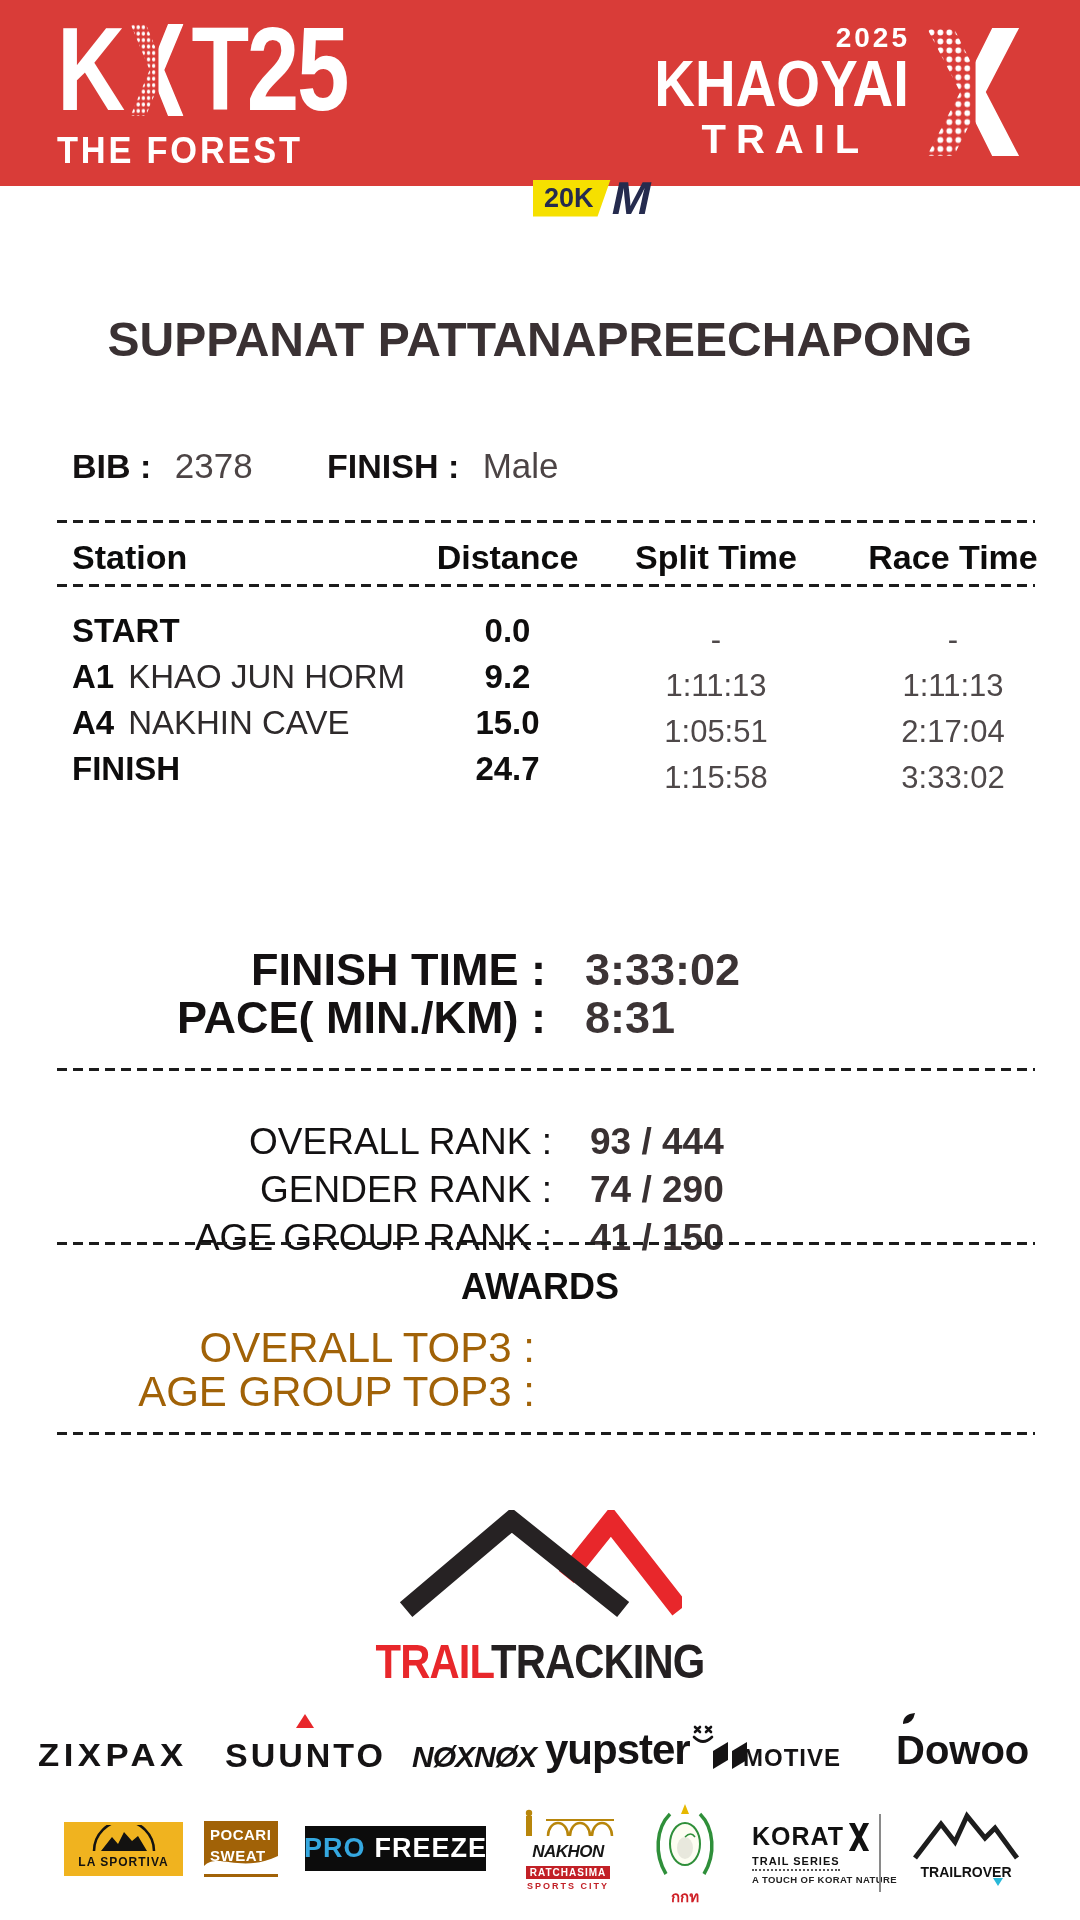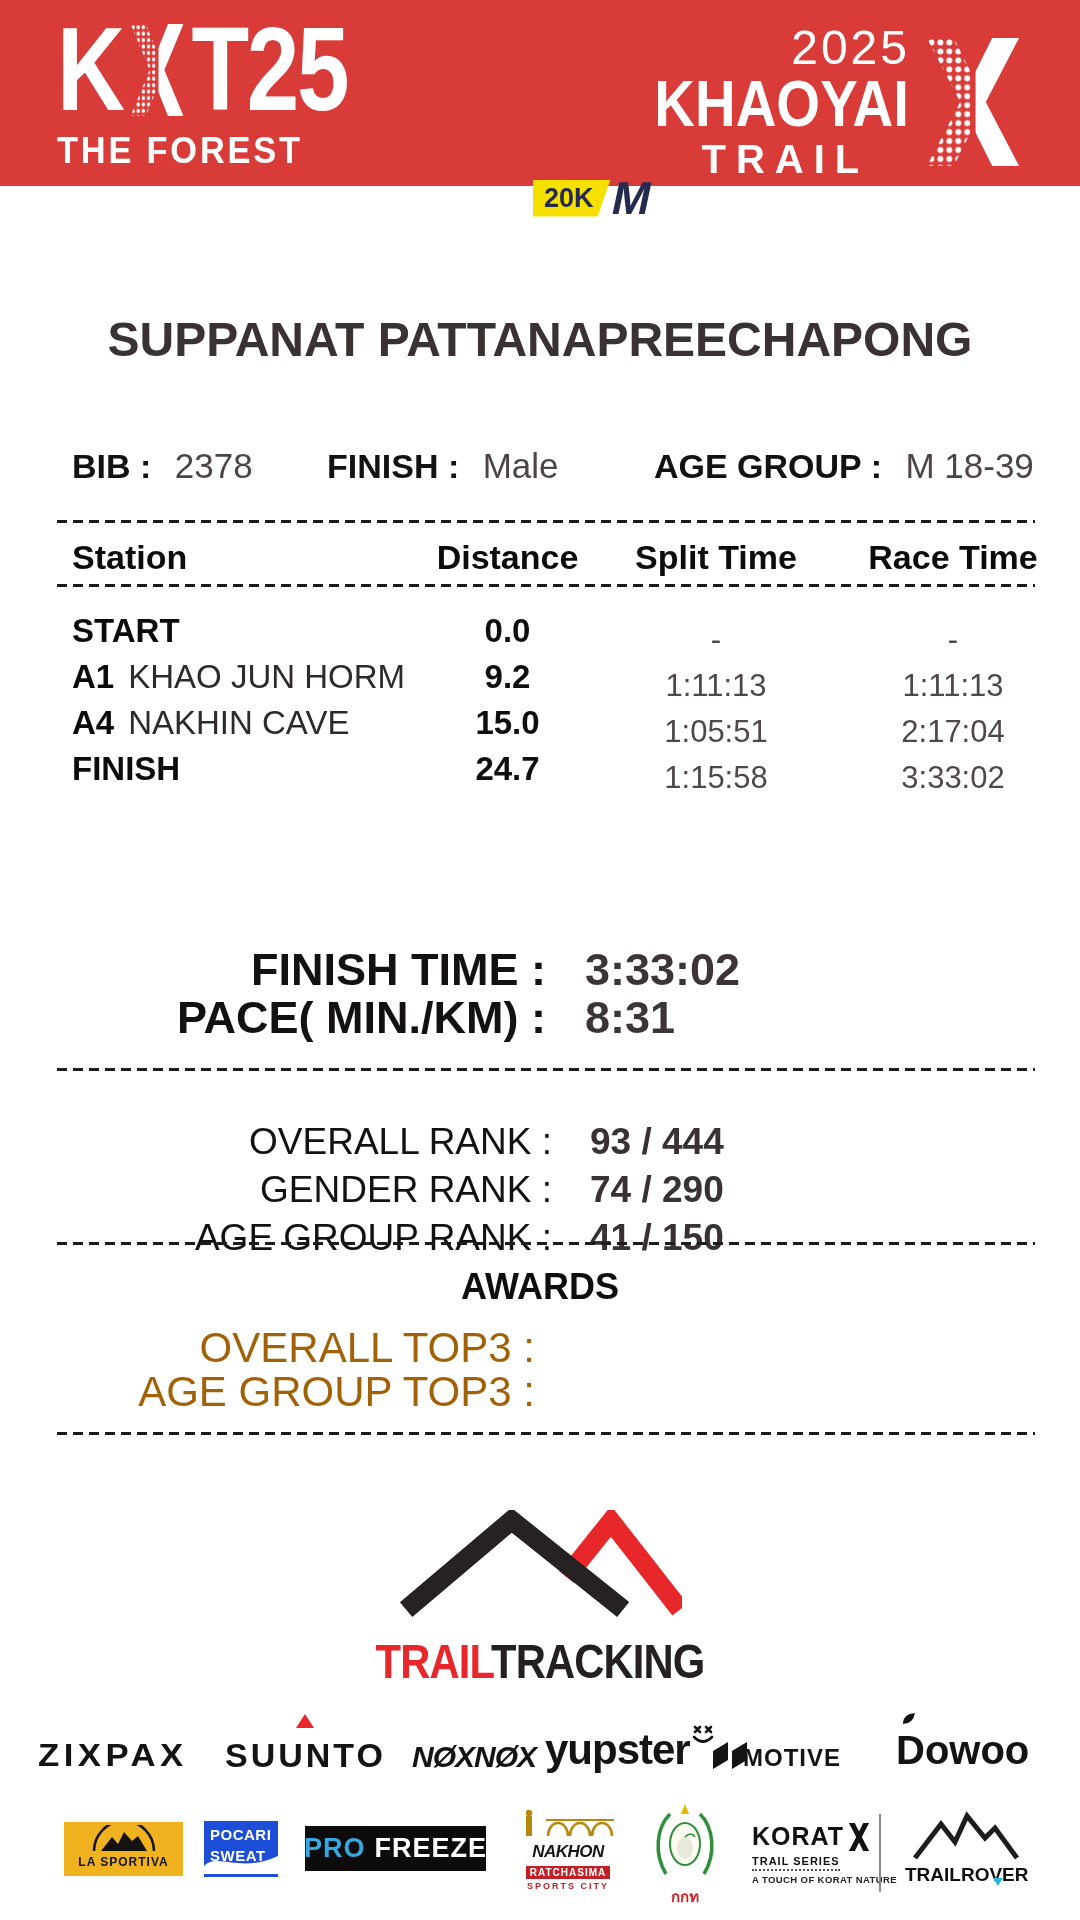--- a/index.html
+++ b/index.html
@@ -15,21 +15,21 @@
   .kxt-sub{margin-top:14px;font-size:37px;font-weight:800;letter-spacing:3px;
            transform:scaleX(0.93);transform-origin:left;}
   .badge{position:absolute;left:533px;top:148px;display:flex;align-items:center;margin-top:27px;}
   .badge-box{height:37px;display:flex;align-items:center;padding:0 17px 0 11px;background:#f6e000;
              clip-path:polygon(0 0,100% 0,calc(100% - 13px) 100%,0 100%);}
   .badge-k{font-size:27px;font-weight:800;color:#252b4e;}
   .badge-m{font-size:46px;font-weight:800;color:#252b4e;margin-left:2px;line-height:1;
            transform:skewX(-12deg);}
   .kh{position:absolute;top:24px;right:48px;display:flex;align-items:center;color:#fff;}
   .kh-col{display:flex;flex-direction:column;align-items:center;}
-  .kh-year{font-size:48px;font-weight:400;letter-spacing:3px;line-height:1;align-self:flex-end;margin-right:16px;}
+  .kh-year{font-size:28px;font-weight:700;letter-spacing:3px;line-height:1;align-self:flex-end;margin-right:16px;}
   .kh-name{font-size:64px;font-weight:800;line-height:1.02;transform:scaleX(0.88);}
   .kh-word{font-size:40px;font-weight:800;letter-spacing:10px;line-height:1;margin-top:2px;text-indent:8px;}
   .kh-x{width:118px;height:128px;margin-left:-12px;}
 
   
   .name{position:absolute;top:312px;left:0;width:1080px;text-align:center;
         font-size:48px;font-weight:700;color:#3a3133;letter-spacing:0;}
   .bib-row{position:absolute;top:446px;left:0;width:1017px;height:42px;font-size:34px;}
   .bib-g{position:absolute;white-space:nowrap;}
   .g1{left:72px}.g2{left:327px}.g3{left:654px}
@@ -96,42 +96,42 @@
   .smiley{position:absolute;left:690px;top:1722px;width:26px;height:26px;}
   .flags{position:absolute;left:713px;top:1742px;width:44px;height:28px;}
   .sp-motive{left:743px;top:1744px;font-size:24px;font-weight:800;letter-spacing:1px;}
   .sp-dowoo{left:896px;top:1728px;font-size:40px;font-weight:800;}
   .leaf{position:absolute;left:901px;top:1712px;width:16px;height:14px;}
 
   
   .lsp-box{position:absolute;left:64px;top:1822px;width:119px;height:54px;background:#f0b31f;text-align:center;}
   .lsp-box svg{margin-top:3px;}
   .lsp-name{font-size:12px;font-weight:700;letter-spacing:1px;color:#131211;margin-top:-2px;}
-  .pocari-box{position:absolute;left:204px;top:1821px;width:74px;height:56px;background:#1d4ed8;overflow:hidden;}
+  .pocari-box{position:absolute;left:204px;top:1821px;width:74px;height:56px;background:#a16207;overflow:hidden;}
   .pocari-t{font-size:15px;font-weight:800;color:#fff;line-height:1.02;padding:6px 0 0 6px;letter-spacing:0.5px;}
   .pocari-wave{position:absolute;left:0;bottom:3px;width:74px;height:20px;}
   .pf-box{position:absolute;left:305px;top:1826px;width:181px;height:45px;background:#0c0c0c;
           display:flex;align-items:center;justify-content:center;gap:9px;}
   .pf-pro{font-size:27px;font-weight:800;color:#35a8e0;letter-spacing:1px;}
   .pf-frz{font-size:27px;font-weight:800;color:#fff;letter-spacing:1px;}
   .nakhon{position:absolute;left:510px;top:1808px;width:116px;text-align:center;line-height:1.15;}
   .nk-1{font-size:17px;font-weight:900;font-style:italic;color:#161616;letter-spacing:-0.5px;}
   .nk-2{display:inline-block;background:#c22026;color:#fff;font-size:10px;font-weight:800;letter-spacing:1px;padding:1px 4px;}
   .nk-3{font-size:9px;font-weight:800;color:#c22026;letter-spacing:2px;margin-top:1px;}
   .sat{position:absolute;left:650px;top:1804px;width:70px;text-align:center;}
   .sat-name{font-size:15px;font-weight:800;color:#cf2027;line-height:1;margin-top:1px;}
   .korat{position:absolute;left:752px;top:1822px;width:120px;}
   .ko-row{display:flex;align-items:center;}
   .ko-name{font-size:25px;font-weight:800;letter-spacing:1px;color:#111;}
   .ko-series{font-size:11px;font-weight:800;color:#111;letter-spacing:1px;border-bottom:2px dotted #555;
              display:inline-block;padding-bottom:2px;margin-top:1px;}
   .ko-tag{font-size:9.5px;font-weight:600;color:#222;letter-spacing:0.4px;margin-top:3px;white-space:nowrap;}
   .v-divider{position:absolute;left:879px;top:1814px;width:2px;height:78px;background:#8a8a8a;}
   .trailrover{position:absolute;left:905px;top:1808px;width:122px;text-align:center;}
-  .tr-name{font-size:19px;font-weight:800;color:#111;letter-spacing:0;text-align:right;}
+  .tr-name{font-size:14px;font-weight:800;color:#111;letter-spacing:0;}
   .tr-v{position:absolute;left:88px;top:70px;width:0;height:0;
         border-left:5px solid transparent;border-right:5px solid transparent;border-top:8px solid #29b8d8;}
 </style>
 </head>
 <body>
 
 <div class="page">
 
   <div class="header">
     <div class="kxt">
@@ -192,24 +192,20 @@
 
   <div class="bib-row">
     <span class="bib-g g1">
       <span class="lbl">BIB :</span>
       <span class="val">2378</span>
     </span>
     <span class="bib-g g2">
       <span class="lbl">FINISH :</span>
       <span class="val">Male</span>
     </span>
-    <span class="bib-g g3">
-      <span class="lbl">AGE GROUP :</span>
-      <span class="val">M 18-39</span>
-    </span>
   </div>
 
   <div class="dash d1"></div>
 
   <div class="thead">
     <span class="th th-station">Station</span>
     <span class="th c-dist">Distance</span>
     <span class="th c-split">Split Time</span>
     <span class="th c-race">Race Time</span>
   </div>

